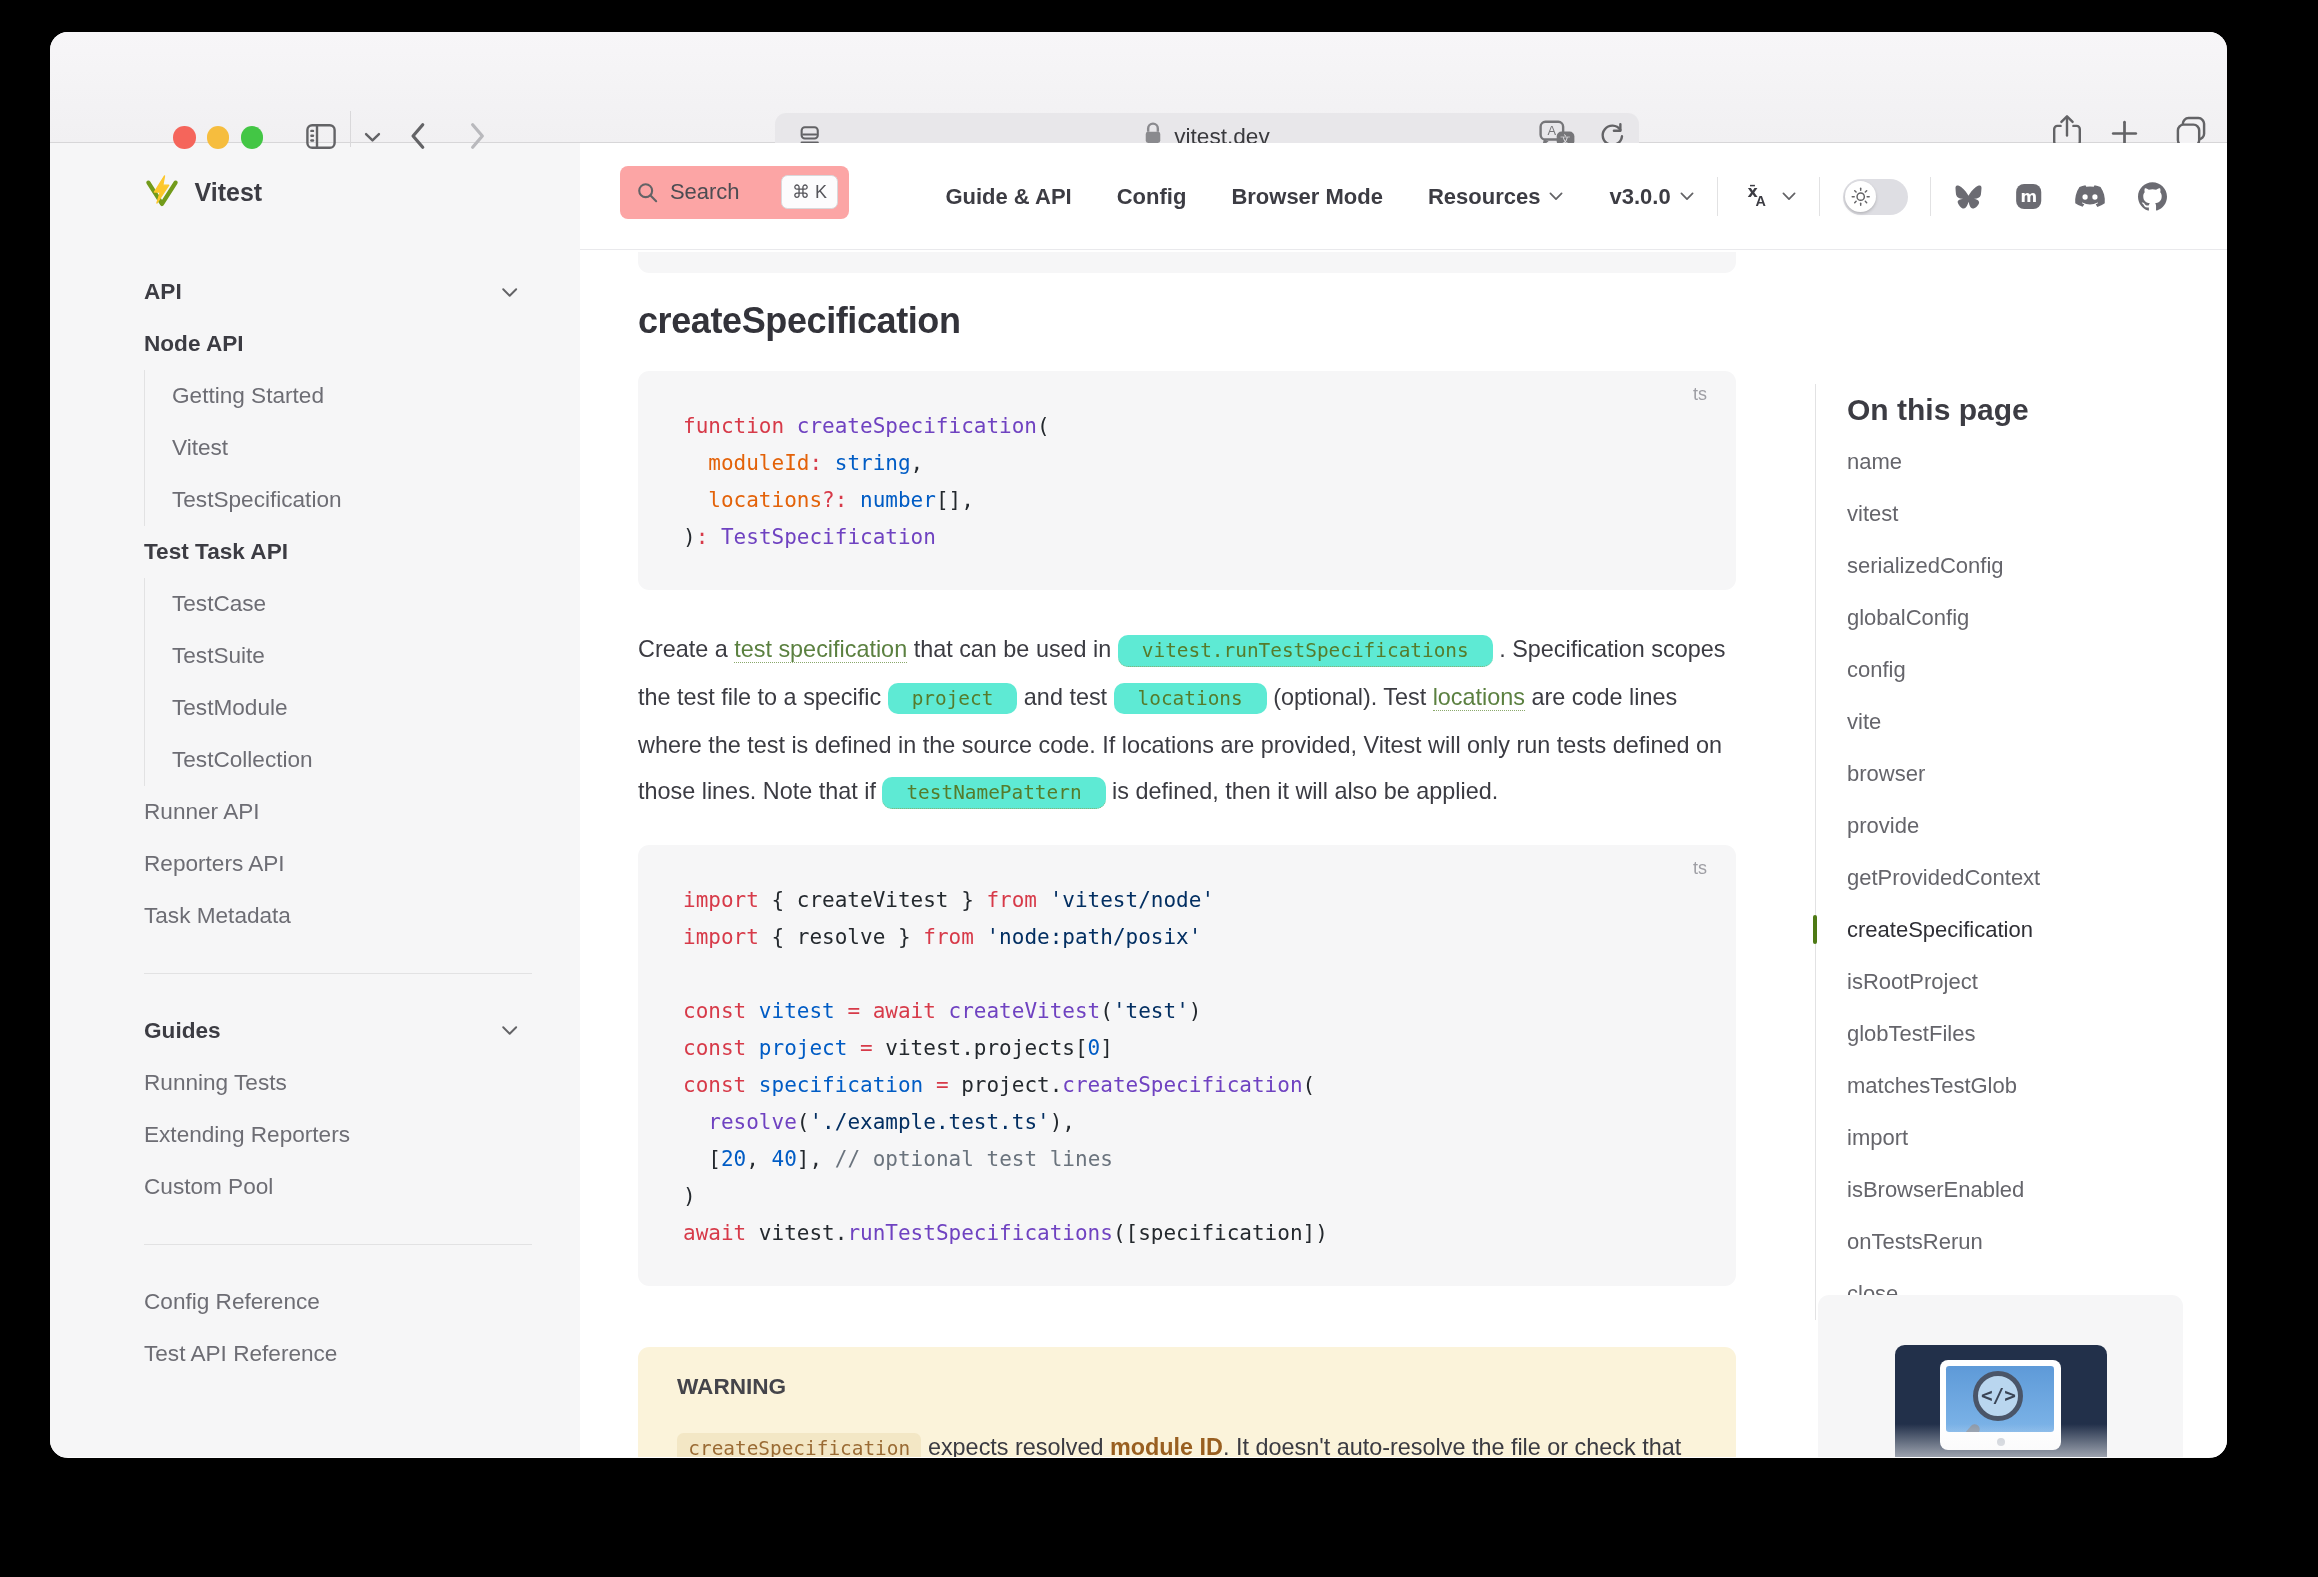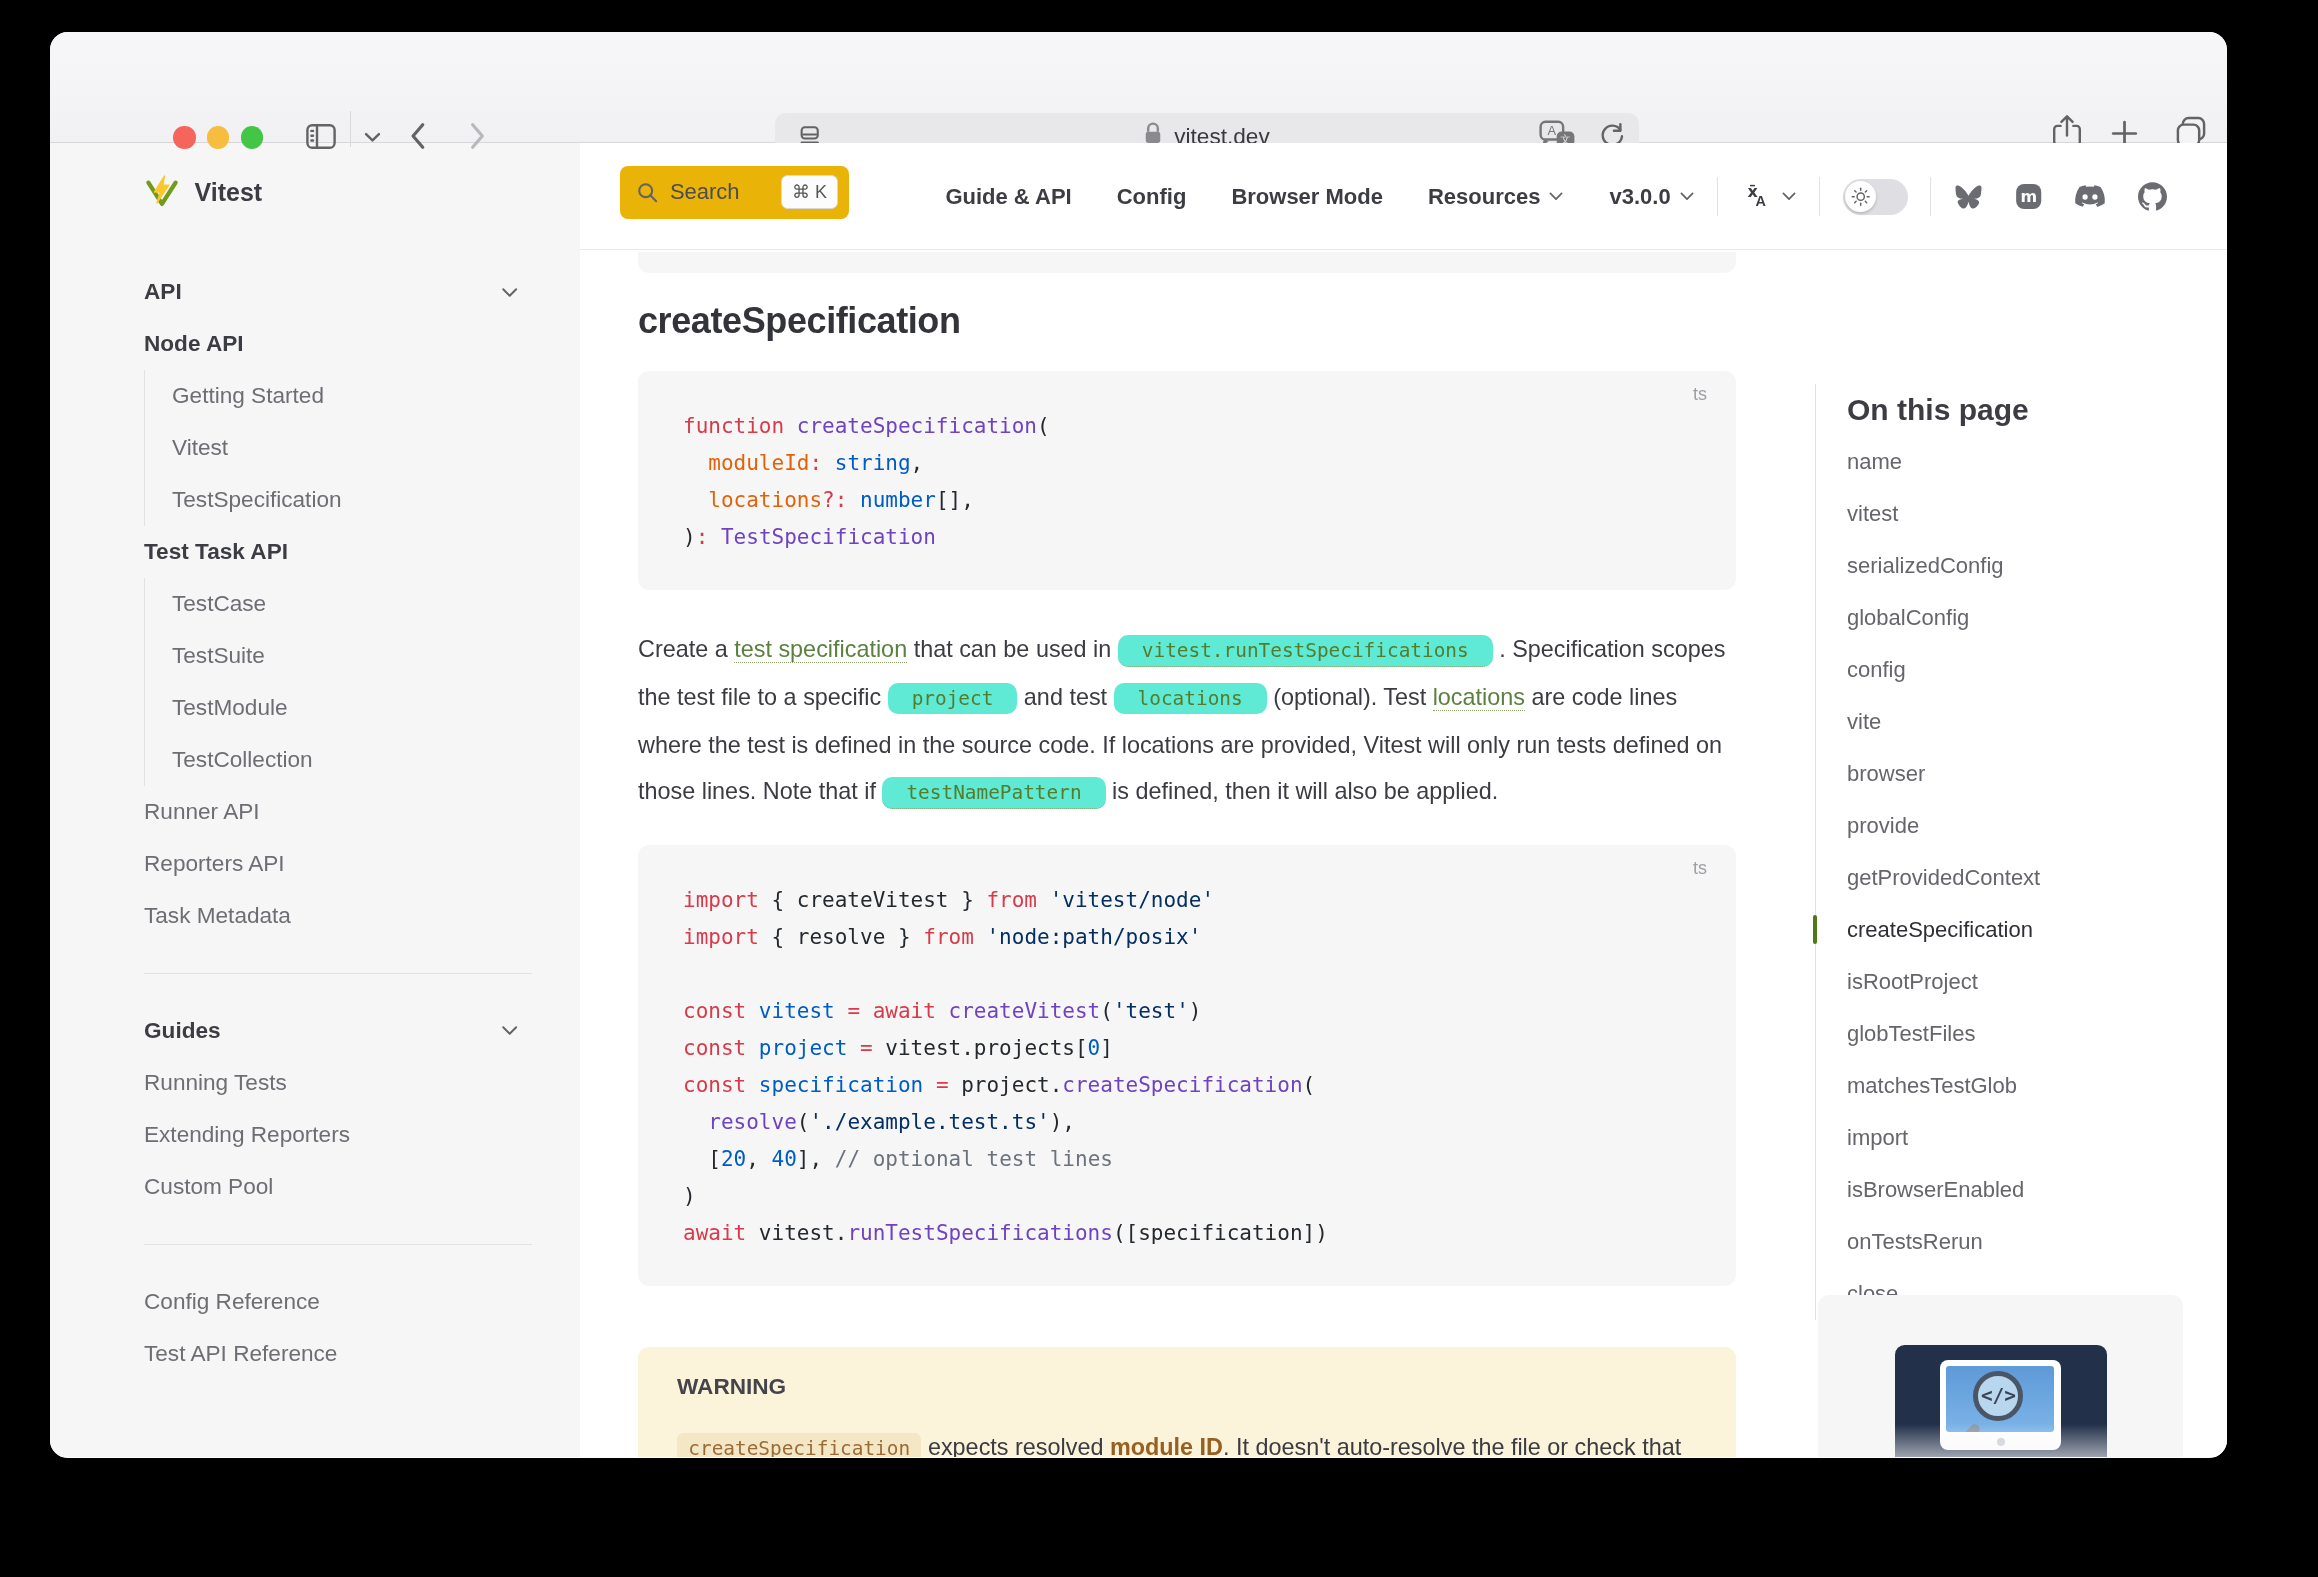--- a/index.html
+++ b/index.html
@@ -29,21 +29,21 @@
   .s-group { font-weight:700; color:#3c3c43; }
   .s-link { color:#6d6d74; }
   .s-subwrap { border-left:0.8px solid #e2e2e3; }
   .s-sub { padding-left:27px; color:#6d6d74; position:relative; }
   .s-sub.active { color:#4e7a15; }
   .s-sub.active::before { content:""; position:absolute; left:-2.4px; top:11.3px; width:4px; height:29px; background:#4e7a15; border-radius:2.4px; }
   .s-div { height:0.8px; background:#e2e2e3; margin:31px 0; }
 
   .main { flex:1; position:relative; background:#fff; }
   .mheader { height:107px; border-bottom:0.8px solid #e9e9ec; position:relative; }
-  .search-box { position:absolute; left:40px; top:22.6px; width:229px; height:53px; background:#eab308; border-radius:8px; display:flex; align-items:center; padding:0 11.3px 0 16px; gap:11.3px; }
+  .search-box { position:absolute; left:40px; top:22.6px; width:229px; height:53px; background:#fca5a5; border-radius:8px; display:flex; align-items:center; padding:0 11.3px 0 16px; gap:11.3px; }
   .search-label { font-size:22px; color:#4c4c52; flex:1; }
   .kbd { border:0.8px solid #d8d8da; background:#fcfcfd; border-radius:6.5px; font-size:18px; color:#55555b; padding:4.8px 9.7px; }
   .topnav { position:absolute; right:0; top:0; height:107px; display:flex; align-items:center; padding-right:60px; }
   .nav-link { font-size:22px; font-weight:600; color:#3c3c43; margin-right:45px; display:flex; align-items:center; gap:8px; }
   .nav-sep { width:0.8px; height:39px; background:#e2e2e3; margin:0 22.6px; }
   .toggle { width:65px; height:36px; border-radius:18px; background:#dedee3; position:relative; }
   .knob { position:absolute; left:2.4px; top:2.4px; width:31px; height:31px; border-radius:50%; background:#fff; box-shadow:0 1.6px 3.2px rgba(0,0,0,.2); display:flex; align-items:center; justify-content:center; }
   .socials { display:flex; align-items:center; gap:32px; }
   .socials svg { fill:#6b6b72; }
 

